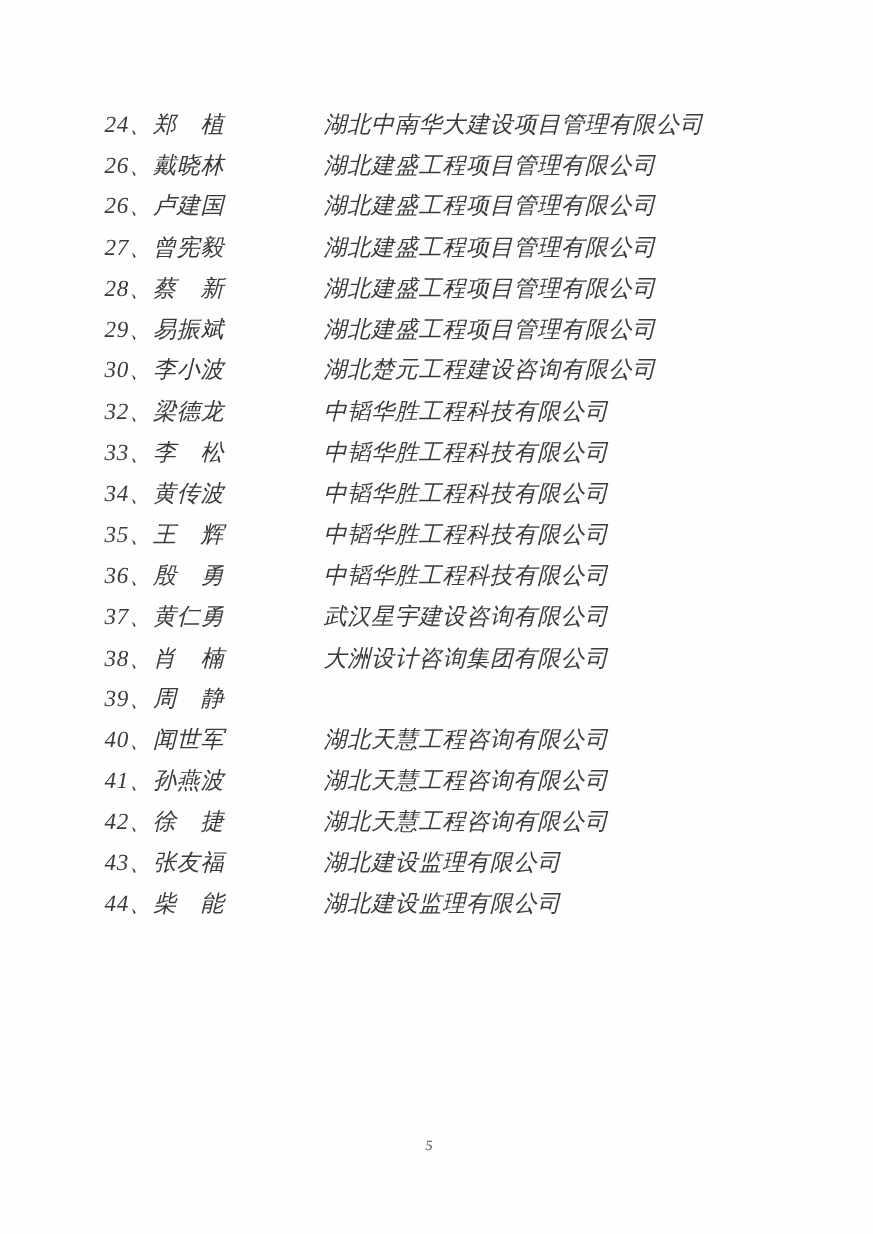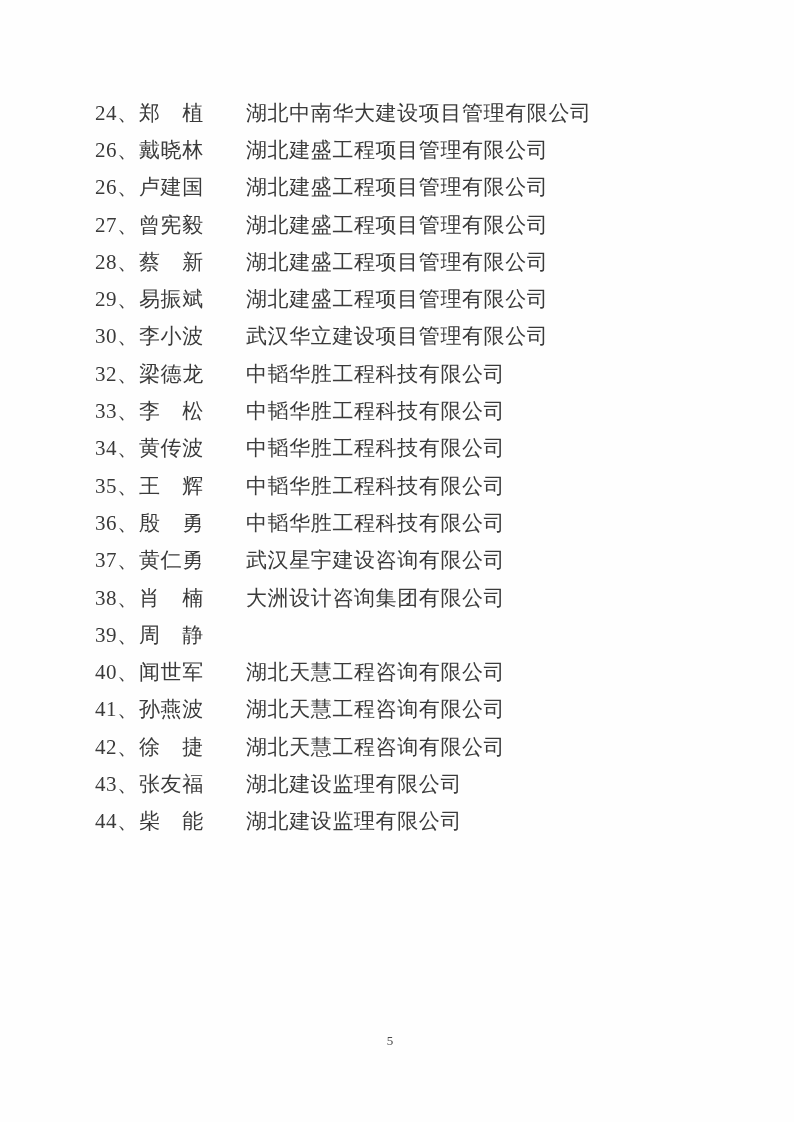--- a/index.html
+++ b/index.html
@@ -9,20 +9,21 @@
   }
   .page {
     position: relative;
     width: 794px;
     height: 1122px;
     margin: 0 auto;
     background: #fefefe;
     font-family: "Liberation Serif", "DejaVu Serif", serif;
     color: #3a3a3a;
     overflow: hidden;
+    font-style: italic;
   }
   .roster {
     position: absolute;
     top: 94px;
     left: 95px;
     right: 40px;
     margin: 0;
     padding: 0;
     list-style: none;
   }
@@ -39,20 +40,21 @@
     width: 44px;
     flex: 0 0 44px;
   }
   .name {
     display: inline-block;
     width: 107px;
     flex: 0 0 107px;
   }
   .company {
     display: inline-block;
+    margin-left: 48px;
   }
   .page-number {
     position: absolute;
     left: 0;
     right: 14px;
     top: 1033px;
     text-align: center;
     font-size: 13px;
     color: #4a4a4a;
     letter-spacing: 0;
@@ -89,21 +91,21 @@
         <span class="company">湖北建盛工程项目管理有限公司</span>
       </div>
       <div class="row">
         <span class="num">29、</span>
         <span class="name">易振斌</span>
         <span class="company">湖北建盛工程项目管理有限公司</span>
       </div>
       <div class="row">
         <span class="num">30、</span>
         <span class="name">李小波</span>
-        <span class="company">武汉华立建设项目管理有限公司</span>
+        <span class="company">湖北楚元工程建设咨询有限公司</span>
       </div>
       <div class="row">
         <span class="num">32、</span>
         <span class="name">梁德龙</span>
         <span class="company">中韬华胜工程科技有限公司</span>
       </div>
       <div class="row">
         <span class="num">33、</span>
         <span class="name">李　松</span>
         <span class="company">中韬华胜工程科技有限公司</span>

